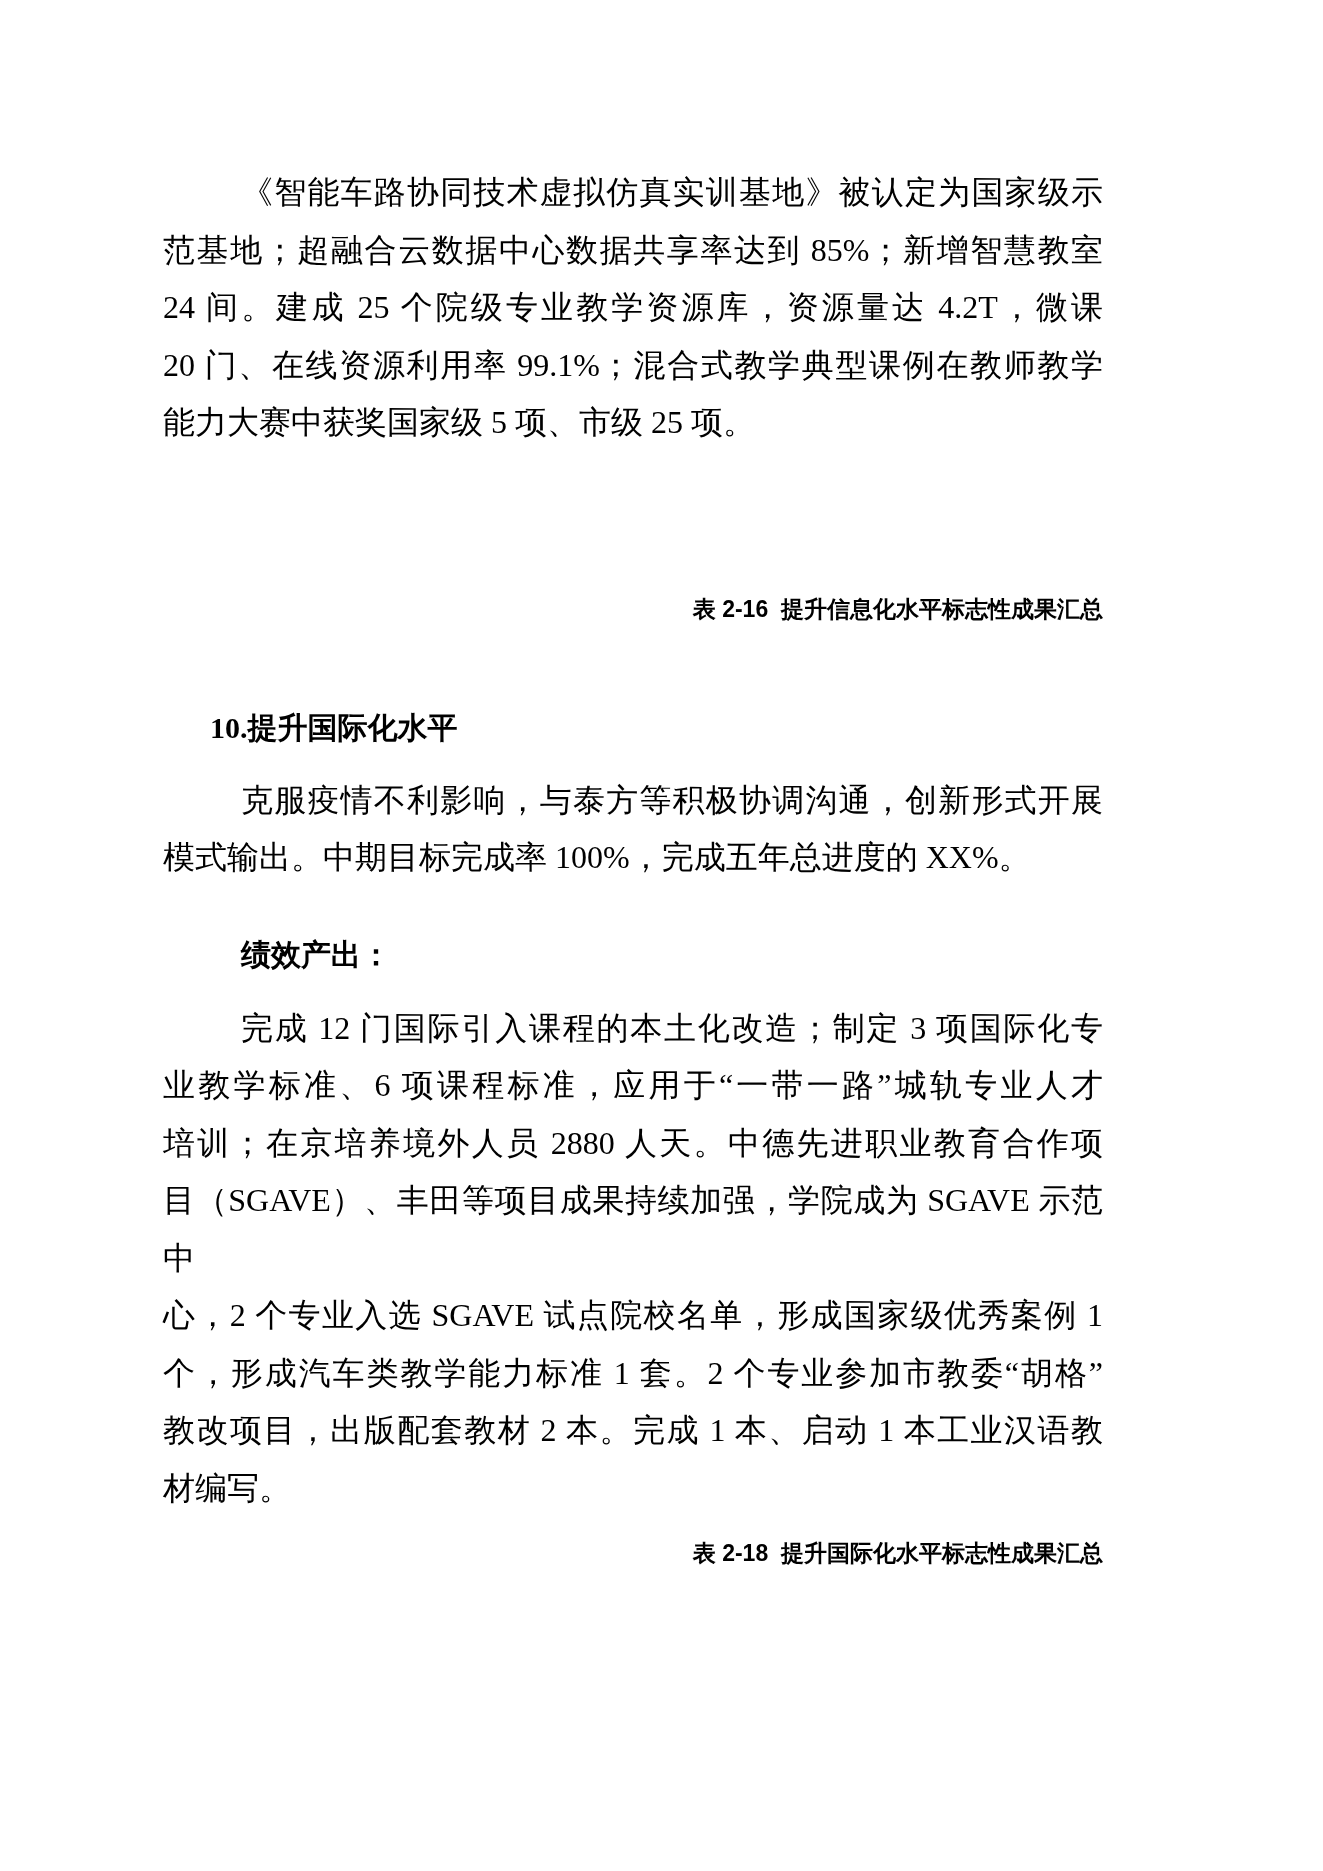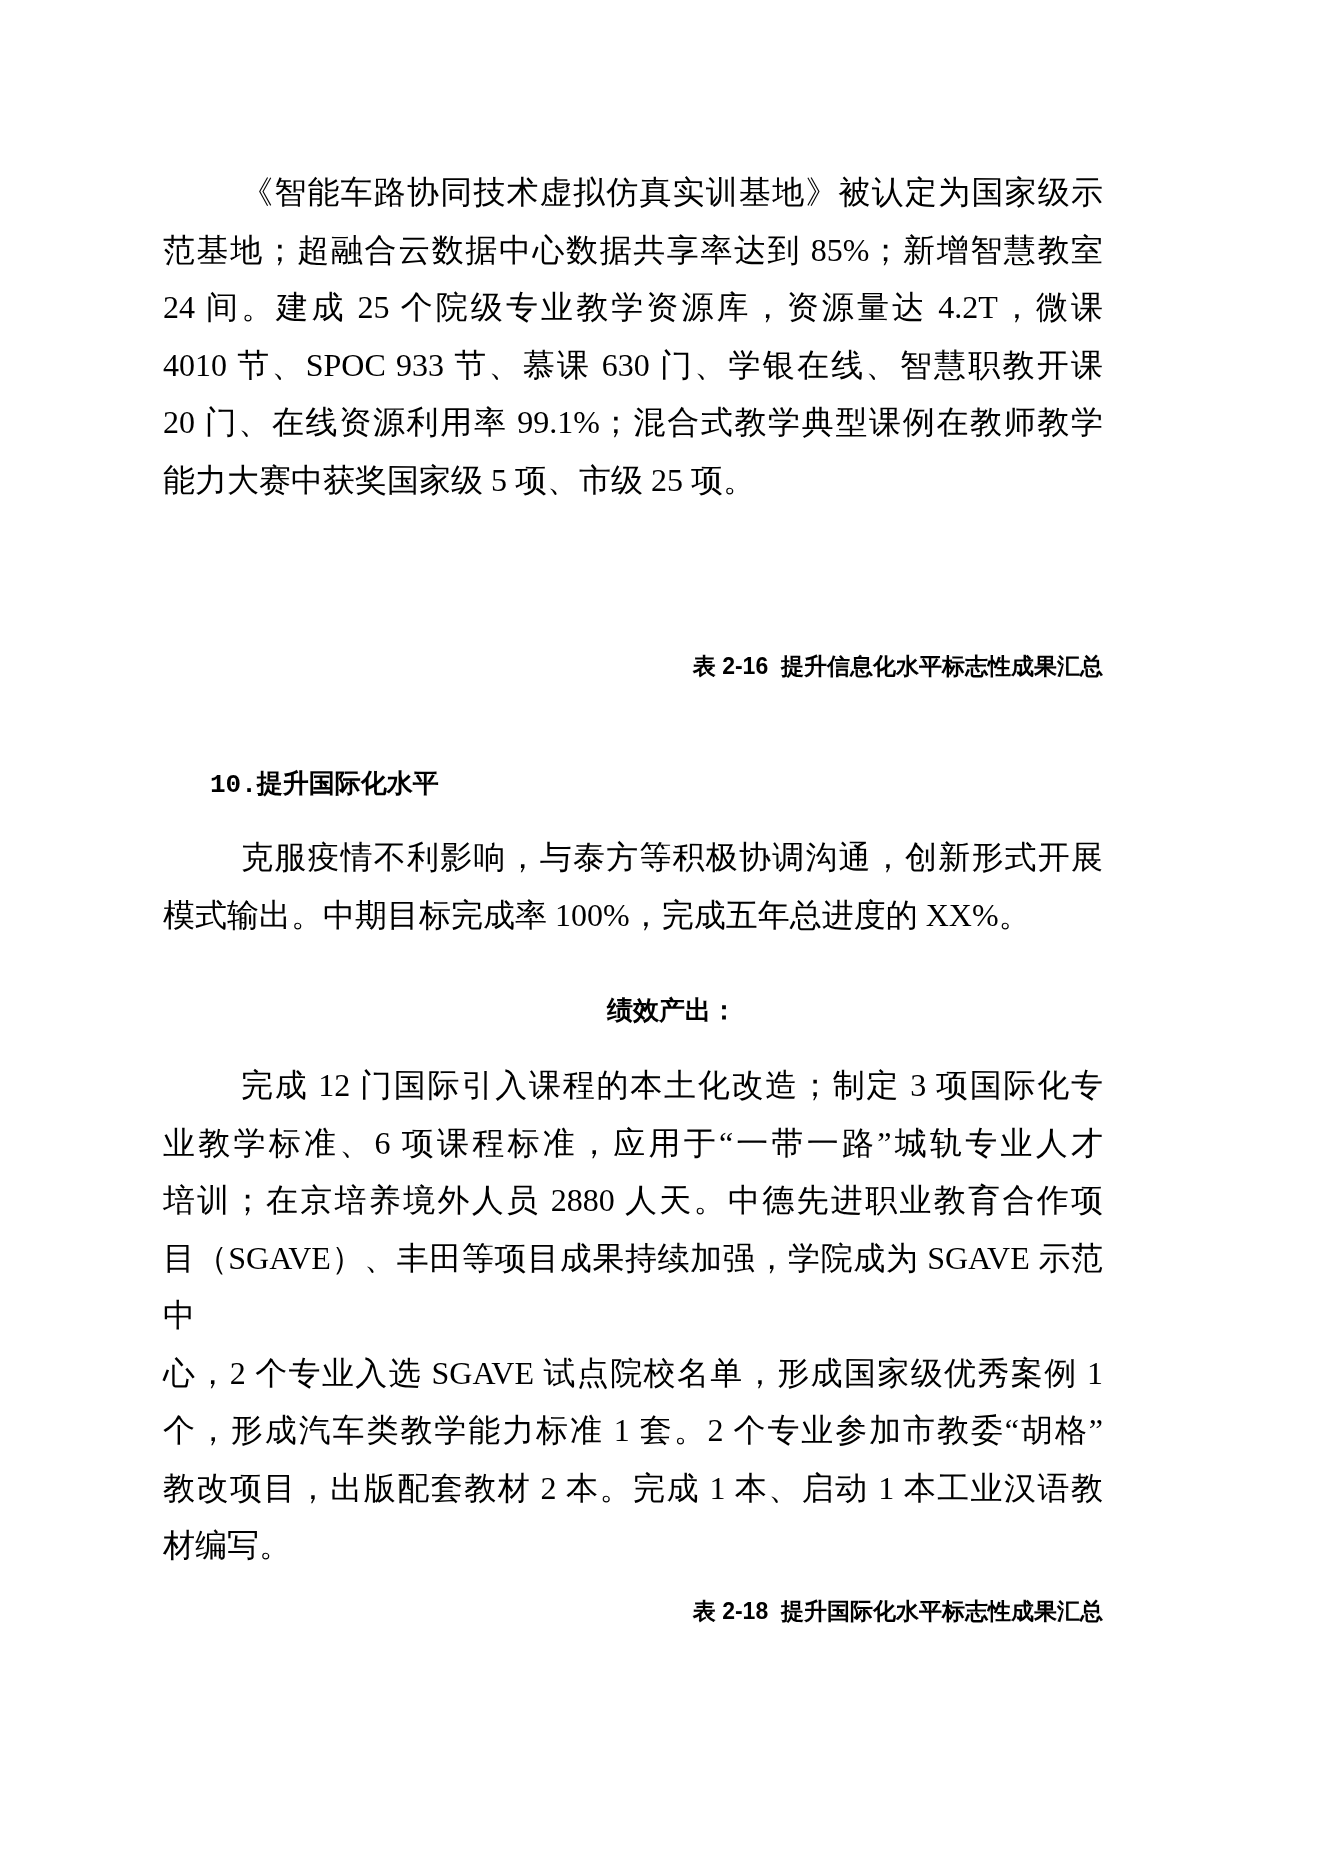--- a/index.html
+++ b/index.html
@@ -17,40 +17,39 @@
   .bline.first{padding-left:78px;}
   .cap{
     font-family:"Liberation Sans","DejaVu Sans",sans-serif;
     font-weight:600;font-size:23px;line-height:32px;
     text-align:right;white-space:pre-wrap;
   }
   .cap216{margin-top:141px;}
   .cap217{margin-top:17px;}
   .cap218{margin-top:20px;}
   .heading{
-    font-family:Liberation Mono, monospace;
-    font-weight:700;font-size:26px;line-height:44px;
+    font-family:Liberation Serif, serif;
+    font-weight:700;font-size:30px;line-height:44px;
   }
   .h10{margin:81px 0 0 47px;}
-  .subhead{margin:46px 0 0 78px;text-align:center;}
+  .subhead{margin:46px 0 0 78px;}
   .p1{margin-top:164px;}
   .p2{margin-top:22px;}
   .p3{margin-top:23px;}
 </style>
 </head>
 <body>
 
 <div class="page">
   <div class="textcol">
 
     <div class="para p1">
       <div class="bline first">《智能车路协同技术虚拟仿真实训基地》被认定为国家级示</div>
       <div class="bline">范基地；超融合云数据中心数据共享率达到 85%；新增智慧教室</div>
       <div class="bline">24 间。建成 25 个院级专业教学资源库，资源量达 4.2T，微课</div>
-      <div class="bline">4010 节、SPOC 933 节、慕课 630 门、学银在线、智慧职教开课</div>
       <div class="bline">20 门、在线资源利用率 99.1%；混合式教学典型课例在教师教学</div>
       <div class="bline last">能力大赛中获奖国家级 5 项、市级 25 项。</div>
     </div>
 
     <div class="cap cap216">表 2-16  提升信息化水平标志性成果汇总</div>
 
     <div class="heading h10">10.提升国际化水平</div>
 
     <div class="para p2">
       <div class="bline first">克服疫情不利影响，与泰方等积极协调沟通，创新形式开展</div>

